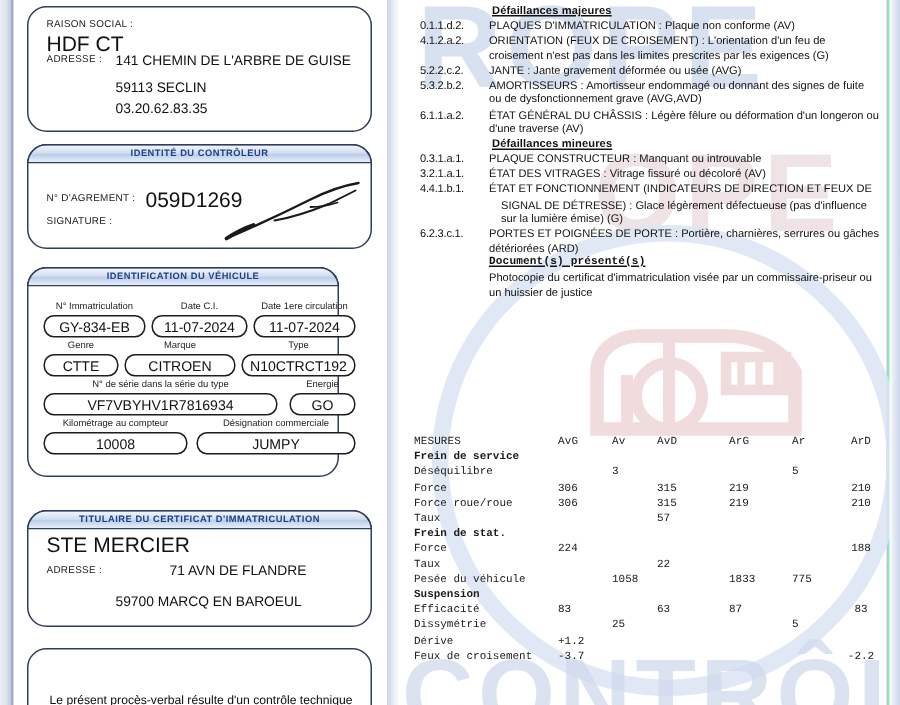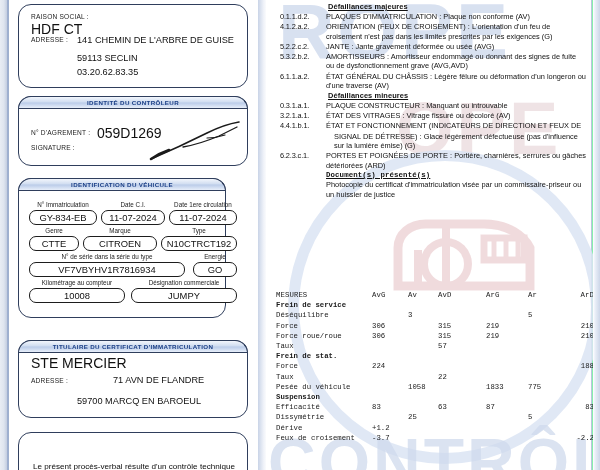--- a/index.html
+++ b/index.html
@@ -269,21 +269,21 @@
     padding: 0;
     line-height: 10.2px;
     white-space: nowrap;
   }
   .m-label { width: 96px; }
   .m-c1 { width: 36px; text-align: left; }
   .m-c2 { width: 30px; text-align: left; }
   .m-c3 { width: 48px; text-align: left; }
   .m-c4 { width: 42px; text-align: left; }
   .m-c5 { width: 26px; text-align: left; }
-  .m-c6 { width: 40px; text-align: right; }
+  .m-c6 { width: 40px; text-align: center; }
   .m-head td { letter-spacing: .1px; }
   .m-group td { font-weight: 700; }
   .m-spaced { letter-spacing: 2px; }
 </style>
 </head>
 <body>
 
 <div class="page">
 
   <div class="left-pane">

